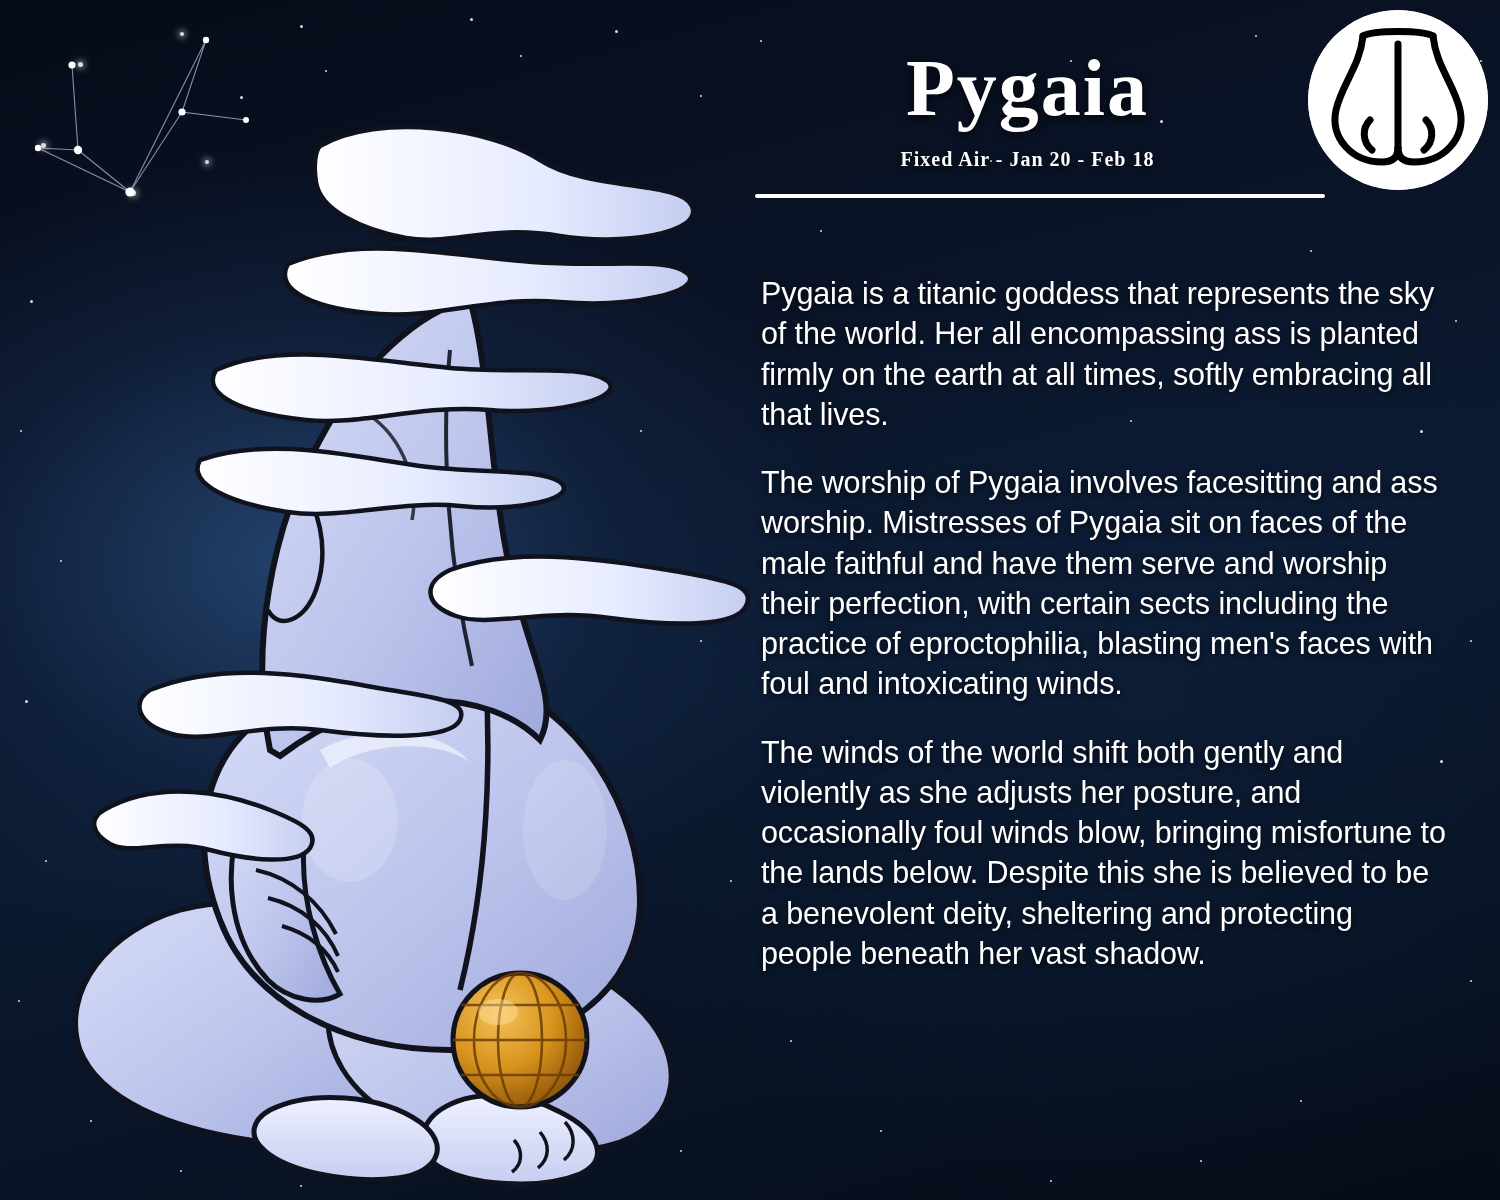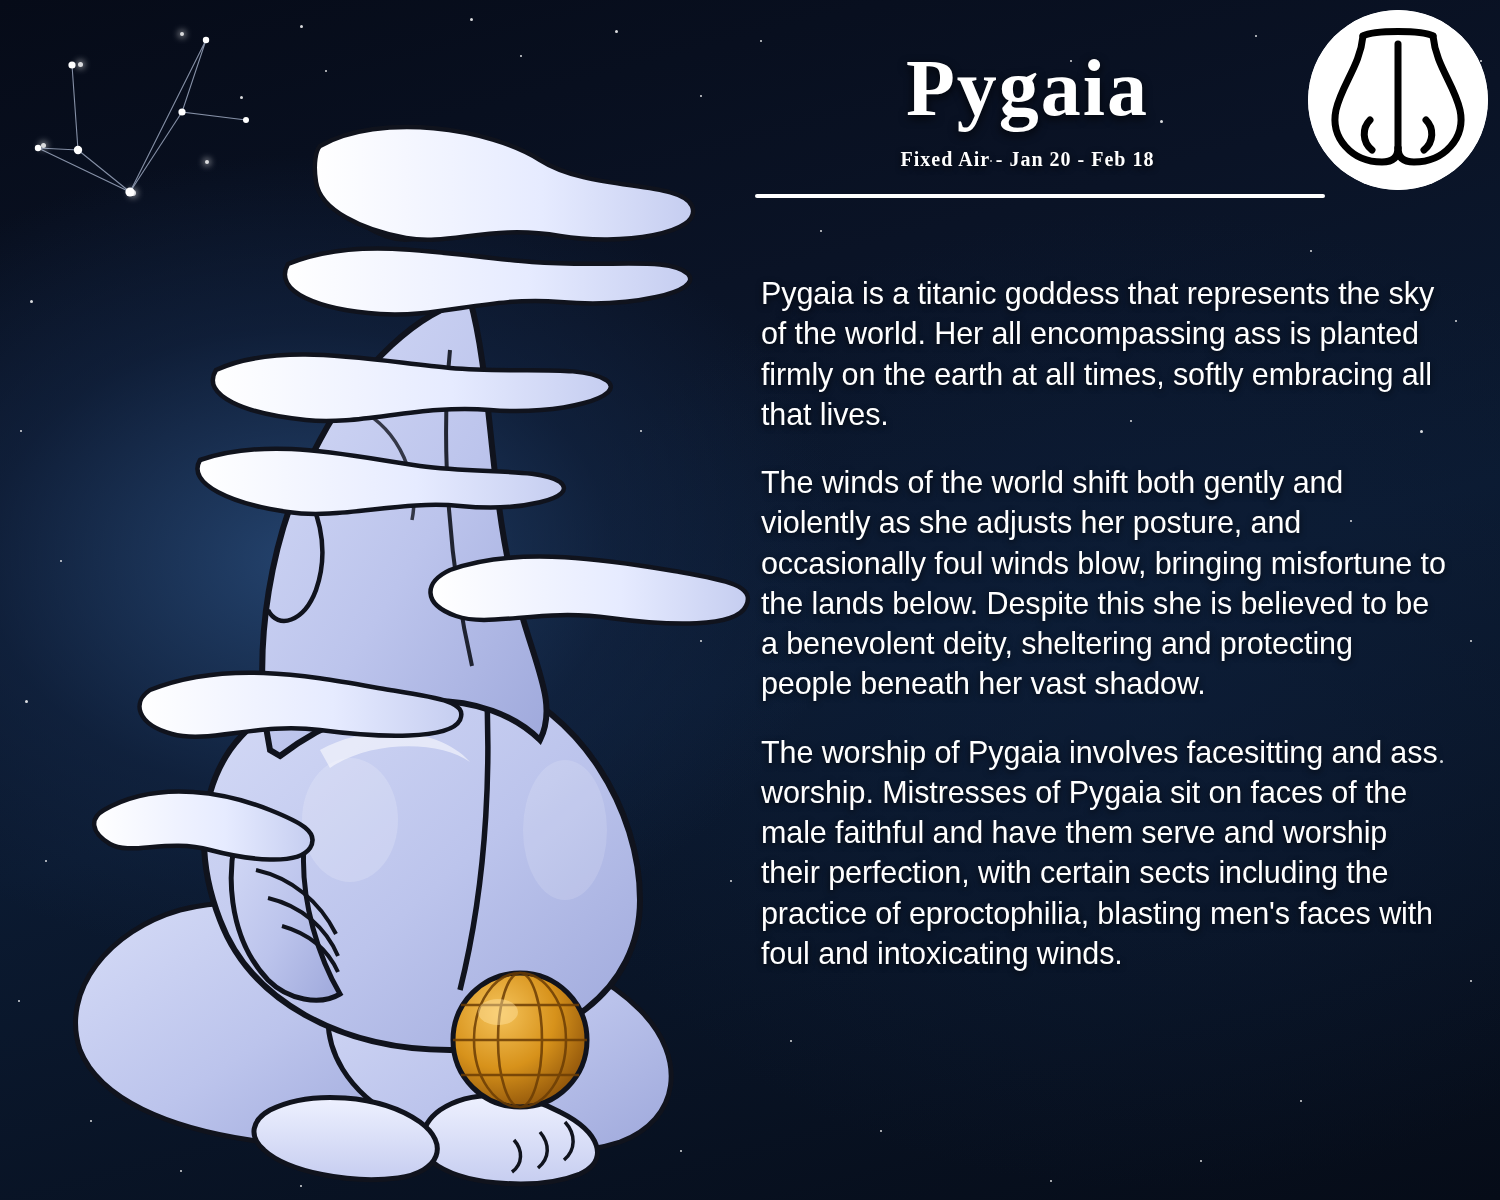--- a/index.html
+++ b/index.html
@@ -330,18 +330,18 @@
                  C 94 152, 90 146, 90 138"></path>
         <path d="M90 34 L 90 138"></path>
         <path d="M55 26 C 66 20, 114 20, 125 26"></path>
         <path d="M62 110 C 54 118, 54 132, 64 140"></path>
         <path d="M118 110 C 126 118, 126 132, 116 140"></path>
       </g>
     </svg>
 
     <div id="body-text">
       <p>Pygaia is a titanic goddess that represents the sky of the world. Her all encompassing ass is planted firmly on the earth at all times, softly embracing all that lives.</p>
+      <p>The worship of Pygaia involves facesitting and ass worship. Mistresses of Pygaia sit on faces of the male faithful and have them serve and worship their perfection, with certain sects including the practice of eproctophilia, blasting men's faces with foul and intoxicating winds.</p>
       <p>The winds of the world shift both gently and violently as she adjusts her posture, and occasionally foul winds blow, bringing misfortune to the lands below. Despite this she is believed to be a benevolent deity, sheltering and protecting people beneath her vast shadow.</p>
-      <p>The worship of Pygaia involves facesitting and ass worship. Mistresses of Pygaia sit on faces of the male faithful and have them serve and worship their perfection, with certain sects including the practice of eproctophilia, blasting men's faces with foul and intoxicating winds.</p>
     </div>
 
   </div>
 </div>
 
 </body></html>

